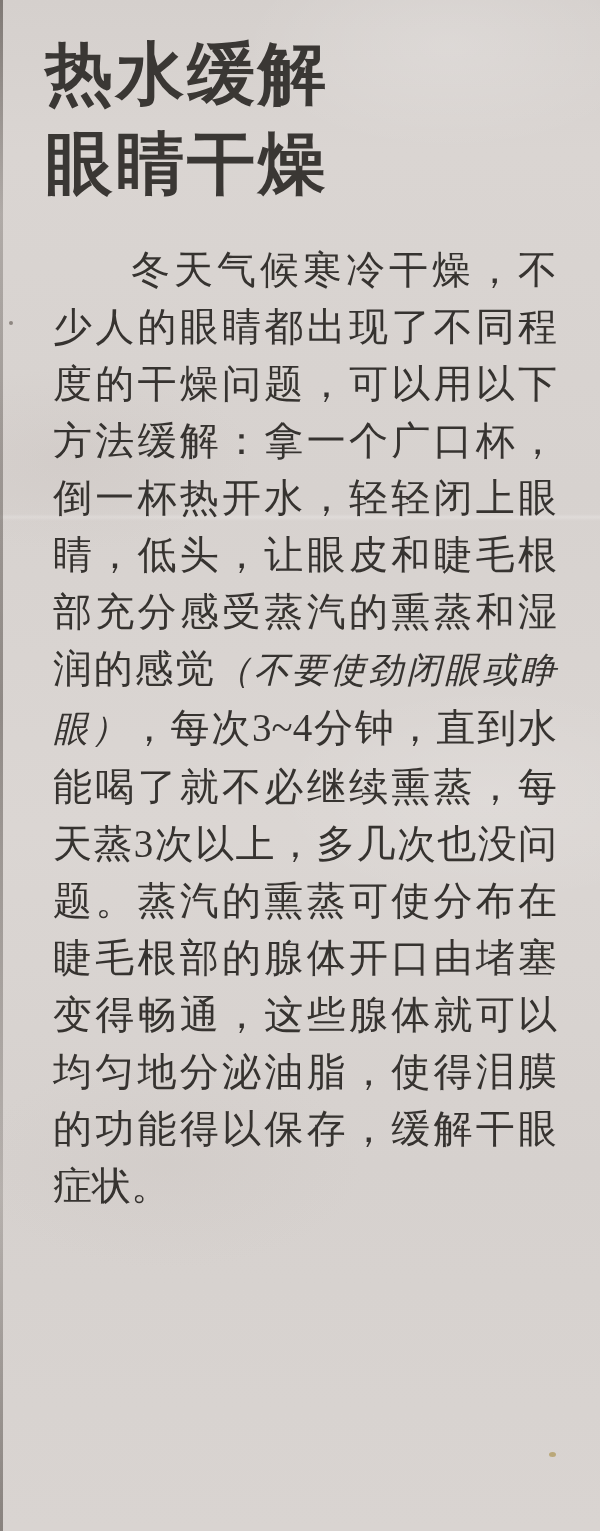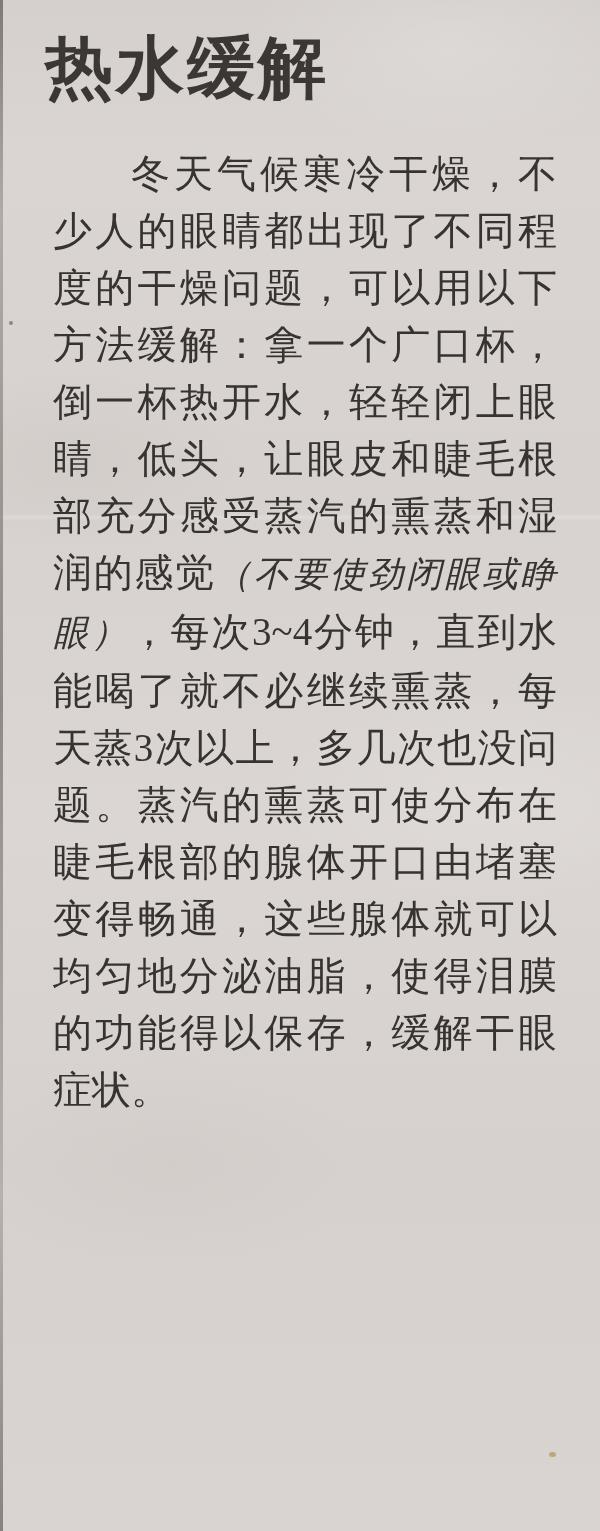--- a/index.html
+++ b/index.html
@@ -33,21 +33,21 @@
       rgba(70,63,58,0.60) 0%,
       rgba(70,63,58,0.28) 14%,
       rgba(70,63,58,0.50) 46%,
       rgba(70,63,58,0.22) 78%,
       rgba(70,63,58,0.55) 100%);
   }
 
   .article {
     position: absolute;
     left: 45px;
-    top: 22px;
+    top: 28px;
     width: 512px;
   }
 
   .title {
     margin: 0;
     font-family: "Liberation Sans", "DejaVu Sans", sans-serif;
     font-weight: 700;
     font-size: 68px;
     line-height: 90px;
     letter-spacing: 3px;
@@ -95,20 +95,21 @@
 <body>
 
 <div class="page">
 
   <div class="scan-edge"></div>
 
   <article class="article">
 
     <h1 class="title">
         <span class="title-line">热水缓解</span>
+        <span class="title-line">眼睛干燥</span>
       </h1>
 
 
     <p class="body-text"><span>冬天气候寒冷干燥，不少人的眼睛都出现了不同程度的干燥问题，可以用以下方法缓解：拿一个广口杯，倒一杯热开水，轻轻闭上眼睛，低头，让眼皮和睫毛根部充分感受蒸汽的熏蒸和湿润的感觉</span><span class="kai">（不要使劲闭眼或睁眼）</span><span>，每次3~4分钟，直到水能喝了就不必继续熏蒸，每天蒸3次以上，多几次也没问题。蒸汽的熏蒸可使分布在睫毛根部的腺体开口由堵塞变得畅通，这些腺体就可以均匀地分泌油脂，使得泪膜的功能得以保存，缓解干眼症状。</span></p>
 
   </article>
 
   <div class="speck speck-1"></div>
   <div class="speck speck-2"></div>
 

